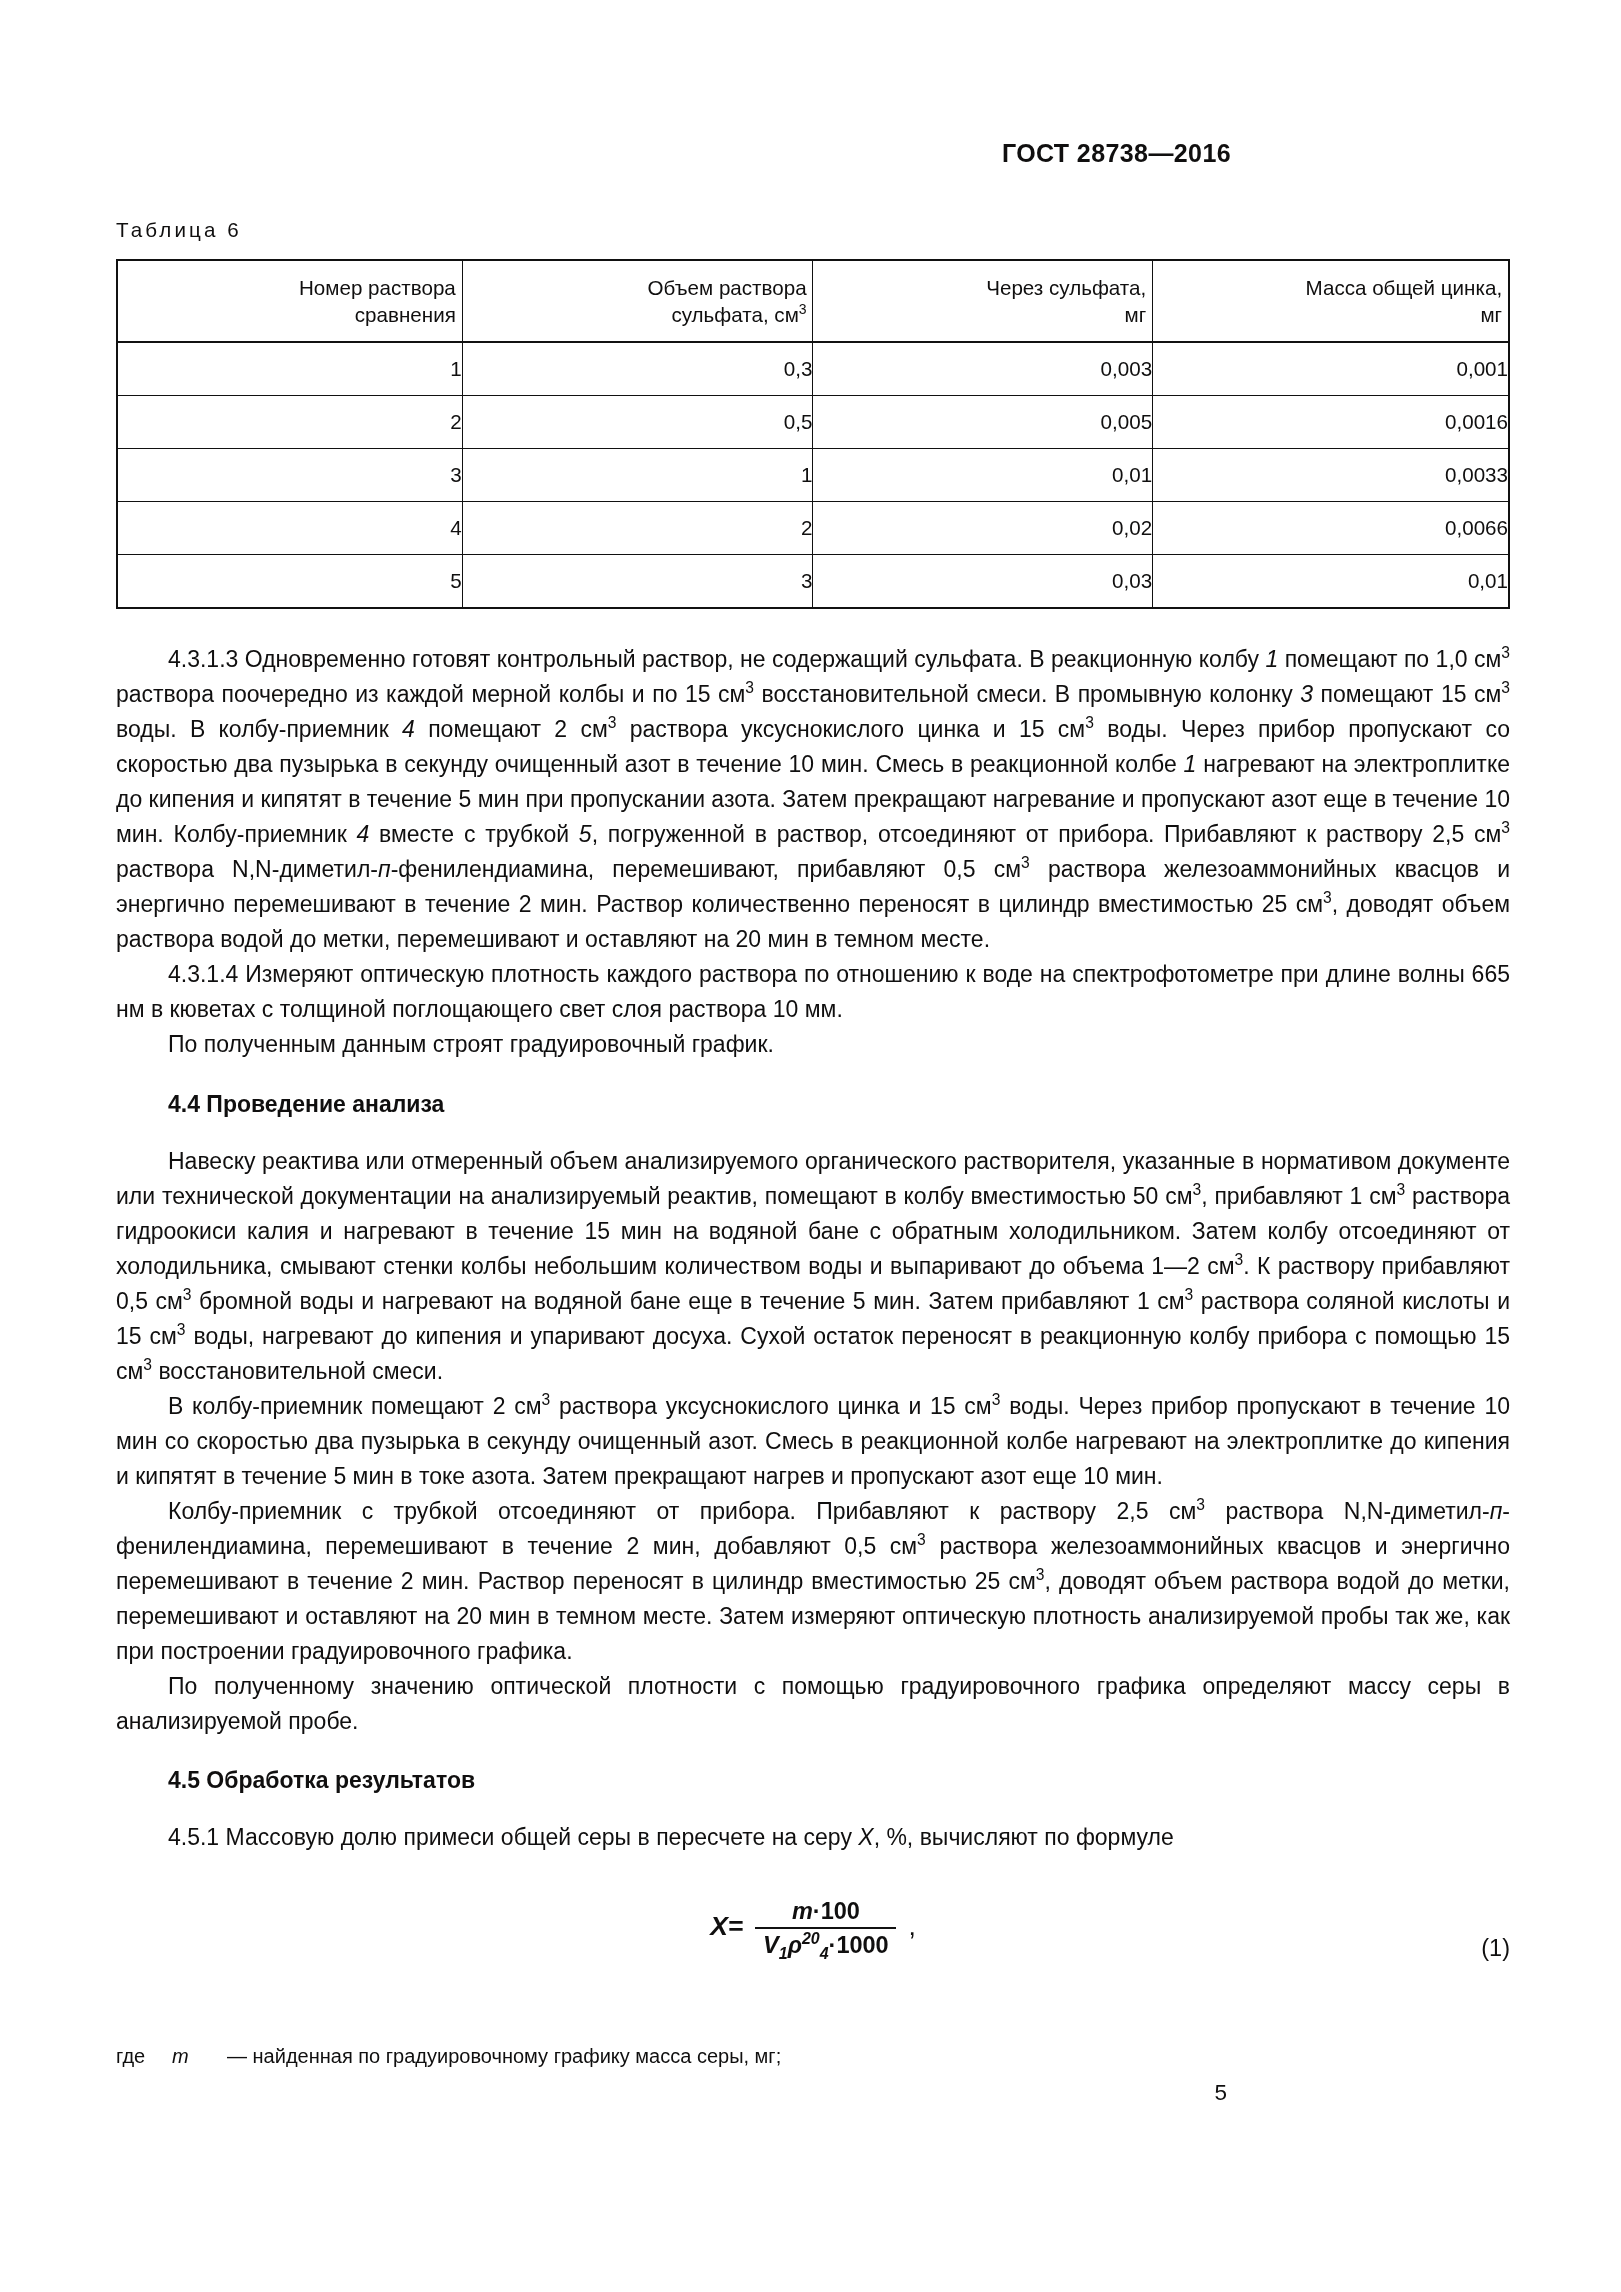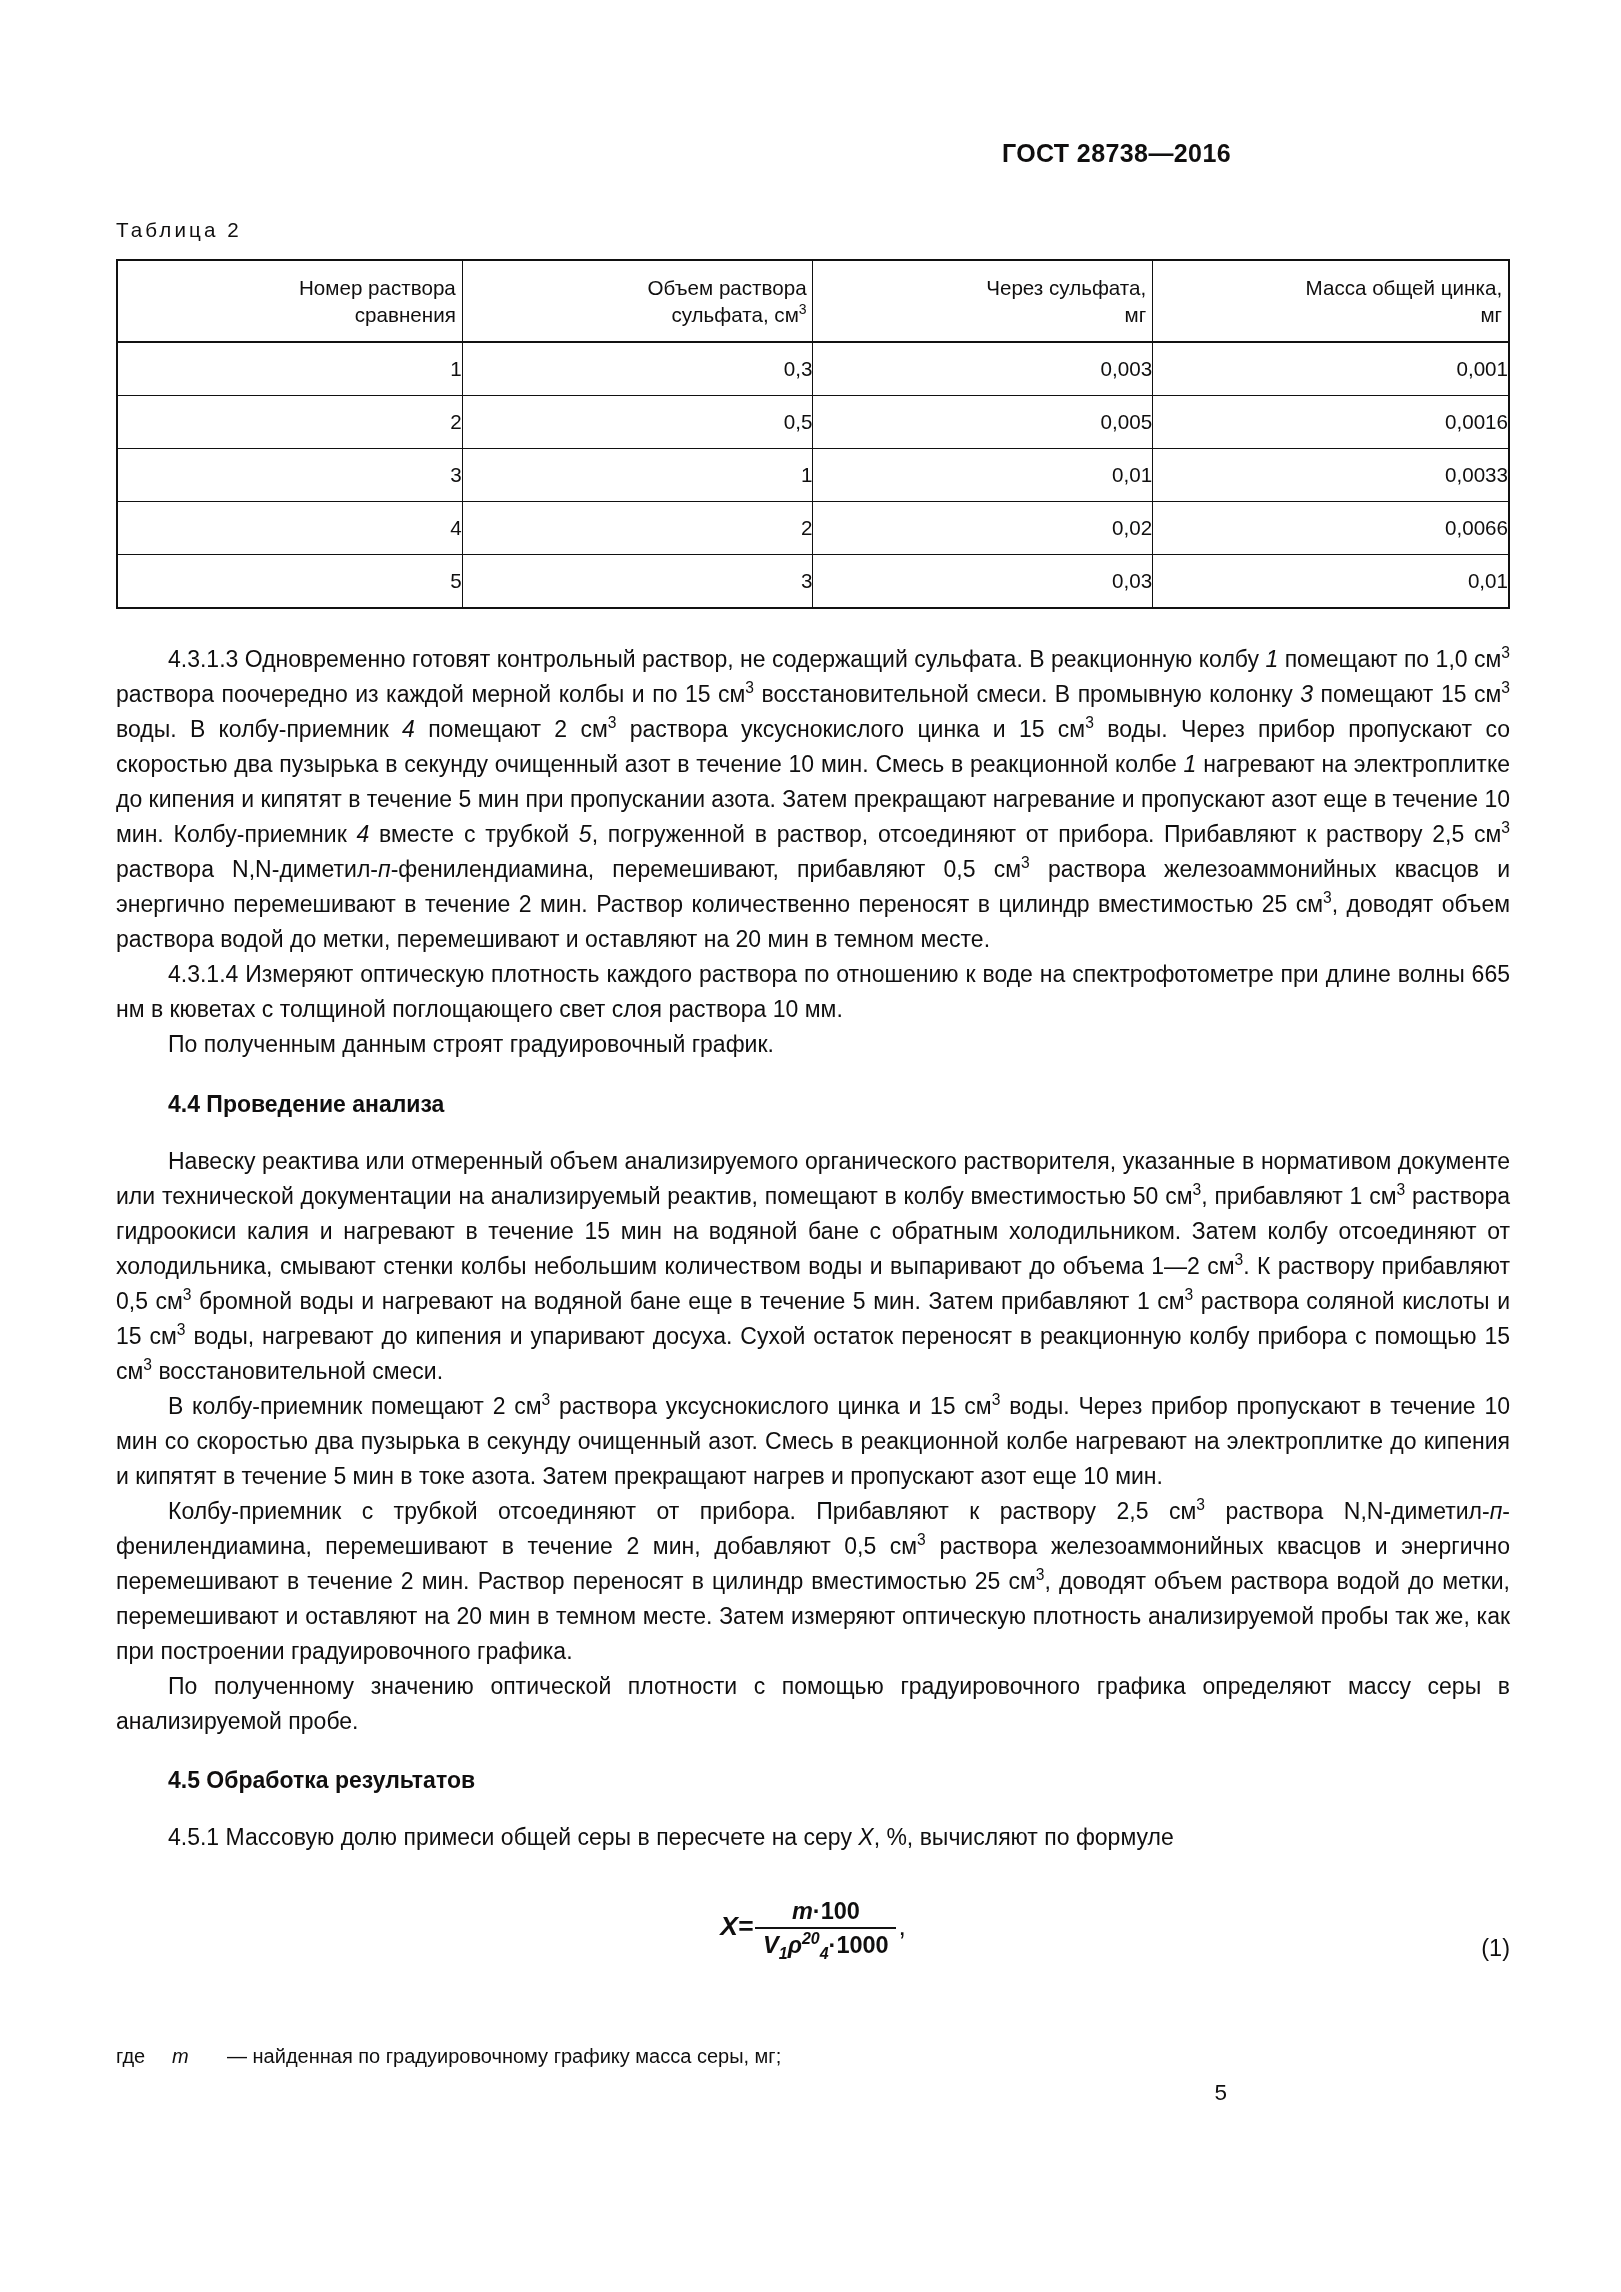--- a/index.html
+++ b/index.html
@@ -116,21 +116,21 @@
   .eqwrap {
     display: inline-block;
     white-space: nowrap;
     font-style: italic;
     font-weight: bold;
   }
   .frac {
     display: inline-block;
     vertical-align: middle;
     text-align: center;
-    margin: 0 2px;
+    margin: 0 12px;
   }
   .frac .num {
     display: block;
     padding: 0 7.8px 2px 7.8px;
     border-bottom: 2.1px solid #111;
     font-size: 23.5px;
   }
   .frac .den {
     display: block;
     padding: 2.9px 7.8px 0 7.8px;
@@ -161,21 +161,21 @@
 </style>
 </head>
 <body>
 
 <div class="page">
 
   <div class="doc-header">ГОСТ 28738—2016</div>
 
   <div class="content">
 
-    <div class="table-caption">Таблица 2</div>
+    <div class="table-caption">Таблица 6</div>
 
     <table class="t1">
       <colgroup>
         <col style="width:24.8%">
         <col style="width:25.2%">
         <col style="width:24.4%">
         <col style="width:25.6%">
       </colgroup>
       <thead>
         <tr>

